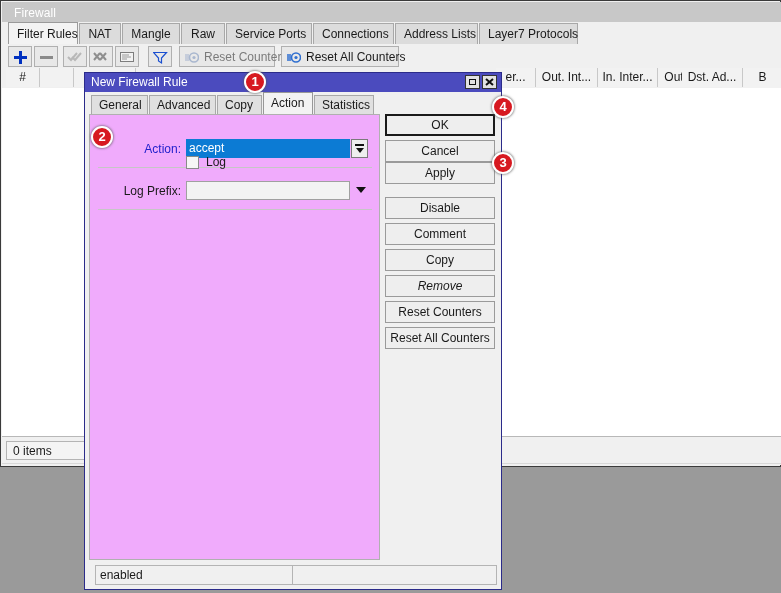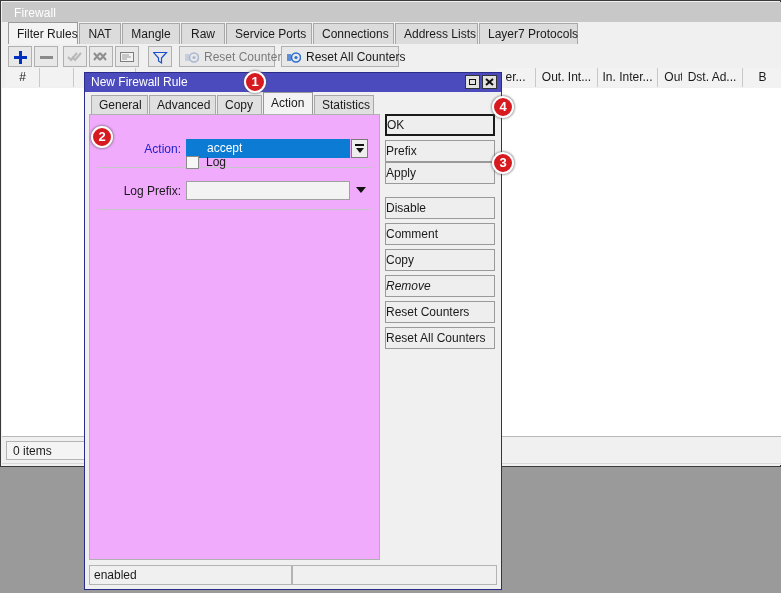--- a/index.html
+++ b/index.html
@@ -266,21 +266,21 @@
   .label-dark { color: #1a1a1a; }
 
   .inp {
     position: absolute;
     height: 19px;
     background: #f3f3f3;
     border: 1px solid #a0a0a0;
     box-sizing: border-box;
     font-size: 12px;
     line-height: 17px;
-    padding-left: 20px;
+    padding-left: 2px;
     color: #1a1a1a;
     white-space: nowrap;
     overflow: hidden;
   }
   .inp.selected {
     background: #0c7bd4;
     color: #ffffff;
     border-color: #0c7bd4;
   }
 
@@ -336,21 +336,21 @@
   #dlg-buttons {
     position: absolute;
     left: 300px; top: 41px;
     width: 112px;
   }
   .dbtn {
     position: absolute;
     left: 0;
     width: 110px; height: 22px;
     line-height: 21px;
-    text-align: left;
+    text-align: center;
     background: #eeeeee;
     border: 1px solid #9a9a9a;
     box-sizing: border-box;
     font-size: 12px;
     color: #1a1a1a;
     white-space: nowrap;
   }
   .dbtn.default {
     border: 2px solid #1a1a1a;
     line-height: 19px;
@@ -545,32 +545,32 @@
       #dlg-panel > .cbox-label { top: 60px; }
       #dlg-panel > .field-label[data-name="log-prefix-label"] { top: 89px; }
       #dlg-panel > .inp[data-name="log-prefix-input"] { top: 86px; }
       #dlg-panel > .caret-plain { top: 92px; }
       #dlg-panel > .divider[data-name="panel-divider-1"] { top: 50px; }
       #dlg-panel > .divider[data-name="panel-divider-2"] { top: 113px; }
     </style>
 
     <div id="dlg-buttons" data-name="dialog-button-column">
       <div class="dbtn default" style="top:0px;" data-name="ok-button">OK</div>
-      <div class="dbtn" style="top:26px;" data-name="cancel-button">Prefix</div>
+      <div class="dbtn" style="top:26px;" data-name="cancel-button">Cancel</div>
       <div class="dbtn" style="top:48px;" data-name="apply-button">Apply</div>
       <div class="dbtn" style="top:83px;" data-name="disable-rule-button">Disable</div>
       <div class="dbtn" style="top:109px;" data-name="comment-button">Comment</div>
       <div class="dbtn" style="top:135px;" data-name="copy-button">Copy</div>
       <div class="dbtn" style="top:161px;font-style:italic;" data-name="remove-button">Remove</div>
       <div class="dbtn" style="top:187px;" data-name="reset-counters-button">Reset Counters</div>
       <div class="dbtn" style="top:213px;" data-name="reset-all-counters-button">Reset All Counters</div>
     </div>
 
     <div id="dlg-status" data-name="dialog-statusbar">
-      <div class="status-cell" style="left:0px;width:203px;" data-name="dialog-status-enabled">enabled</div>
+      <div class="status-cell" style="left:6px;width:203px;" data-name="dialog-status-enabled">enabled</div>
       <div class="status-cell" style="left:203px;width:205px;" data-name="dialog-status-right"></div>
     </div>
   </div>
 
   <div class="badge" style="left:244px;top:71px;" data-name="annotation-badge-1">1</div>
   <div class="badge" style="left:91px;top:126px;" data-name="annotation-badge-2">2</div>
   <div class="badge" style="left:492px;top:152px;" data-name="annotation-badge-3">3</div>
   <div class="badge" style="left:492px;top:96px;" data-name="annotation-badge-4">4</div>
 
 </div>

